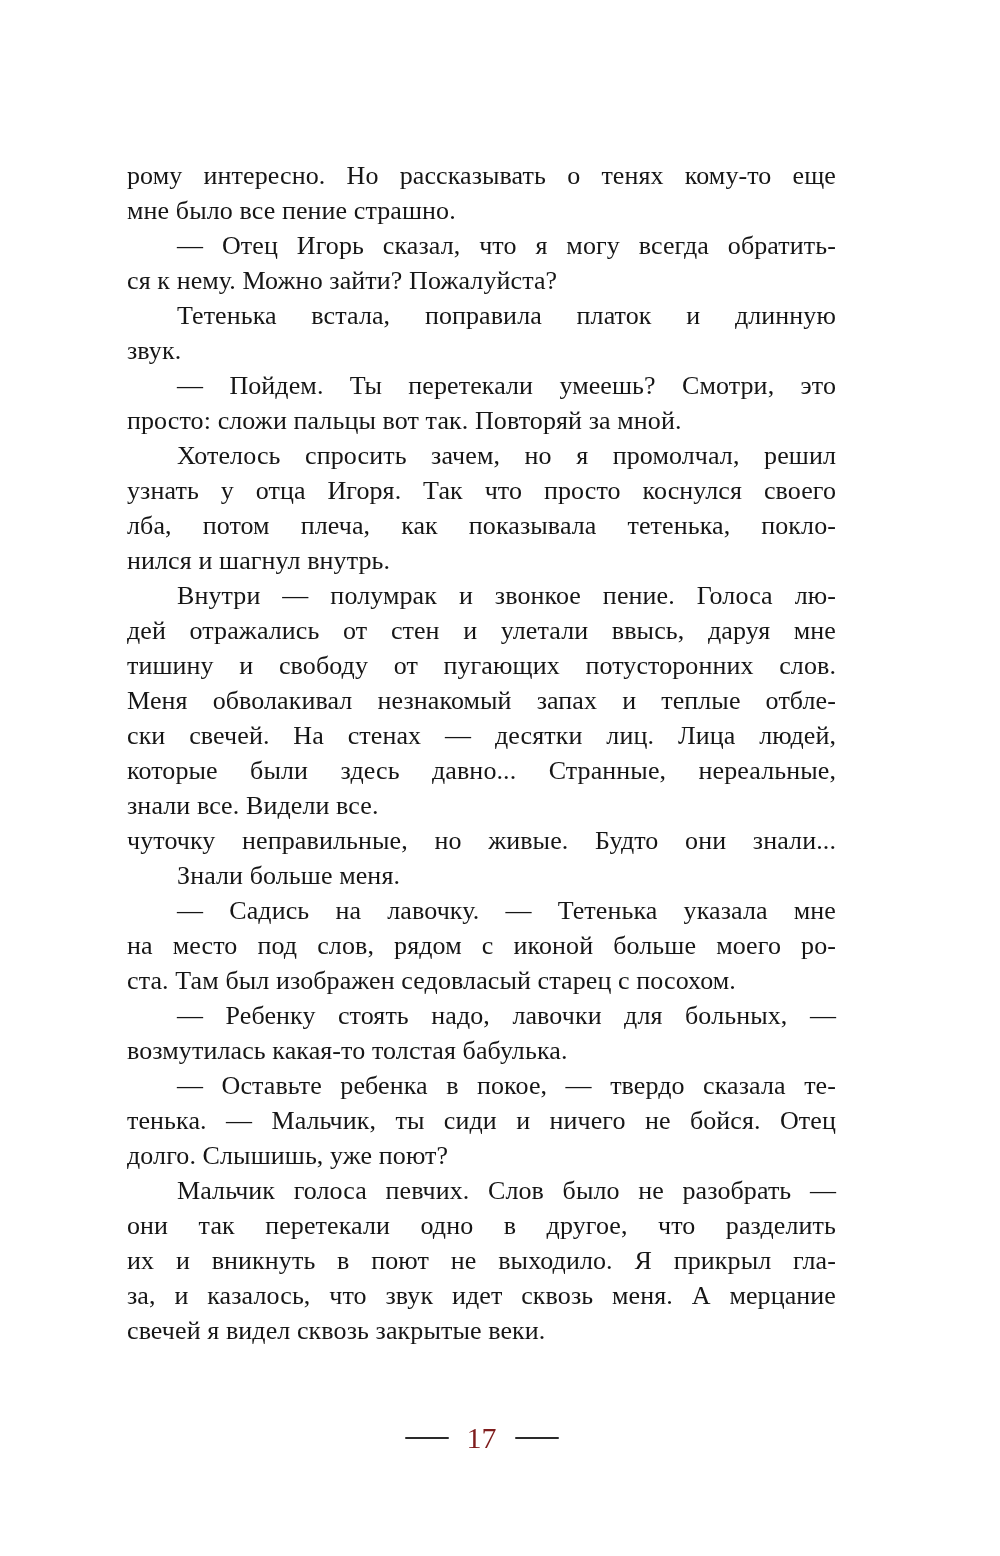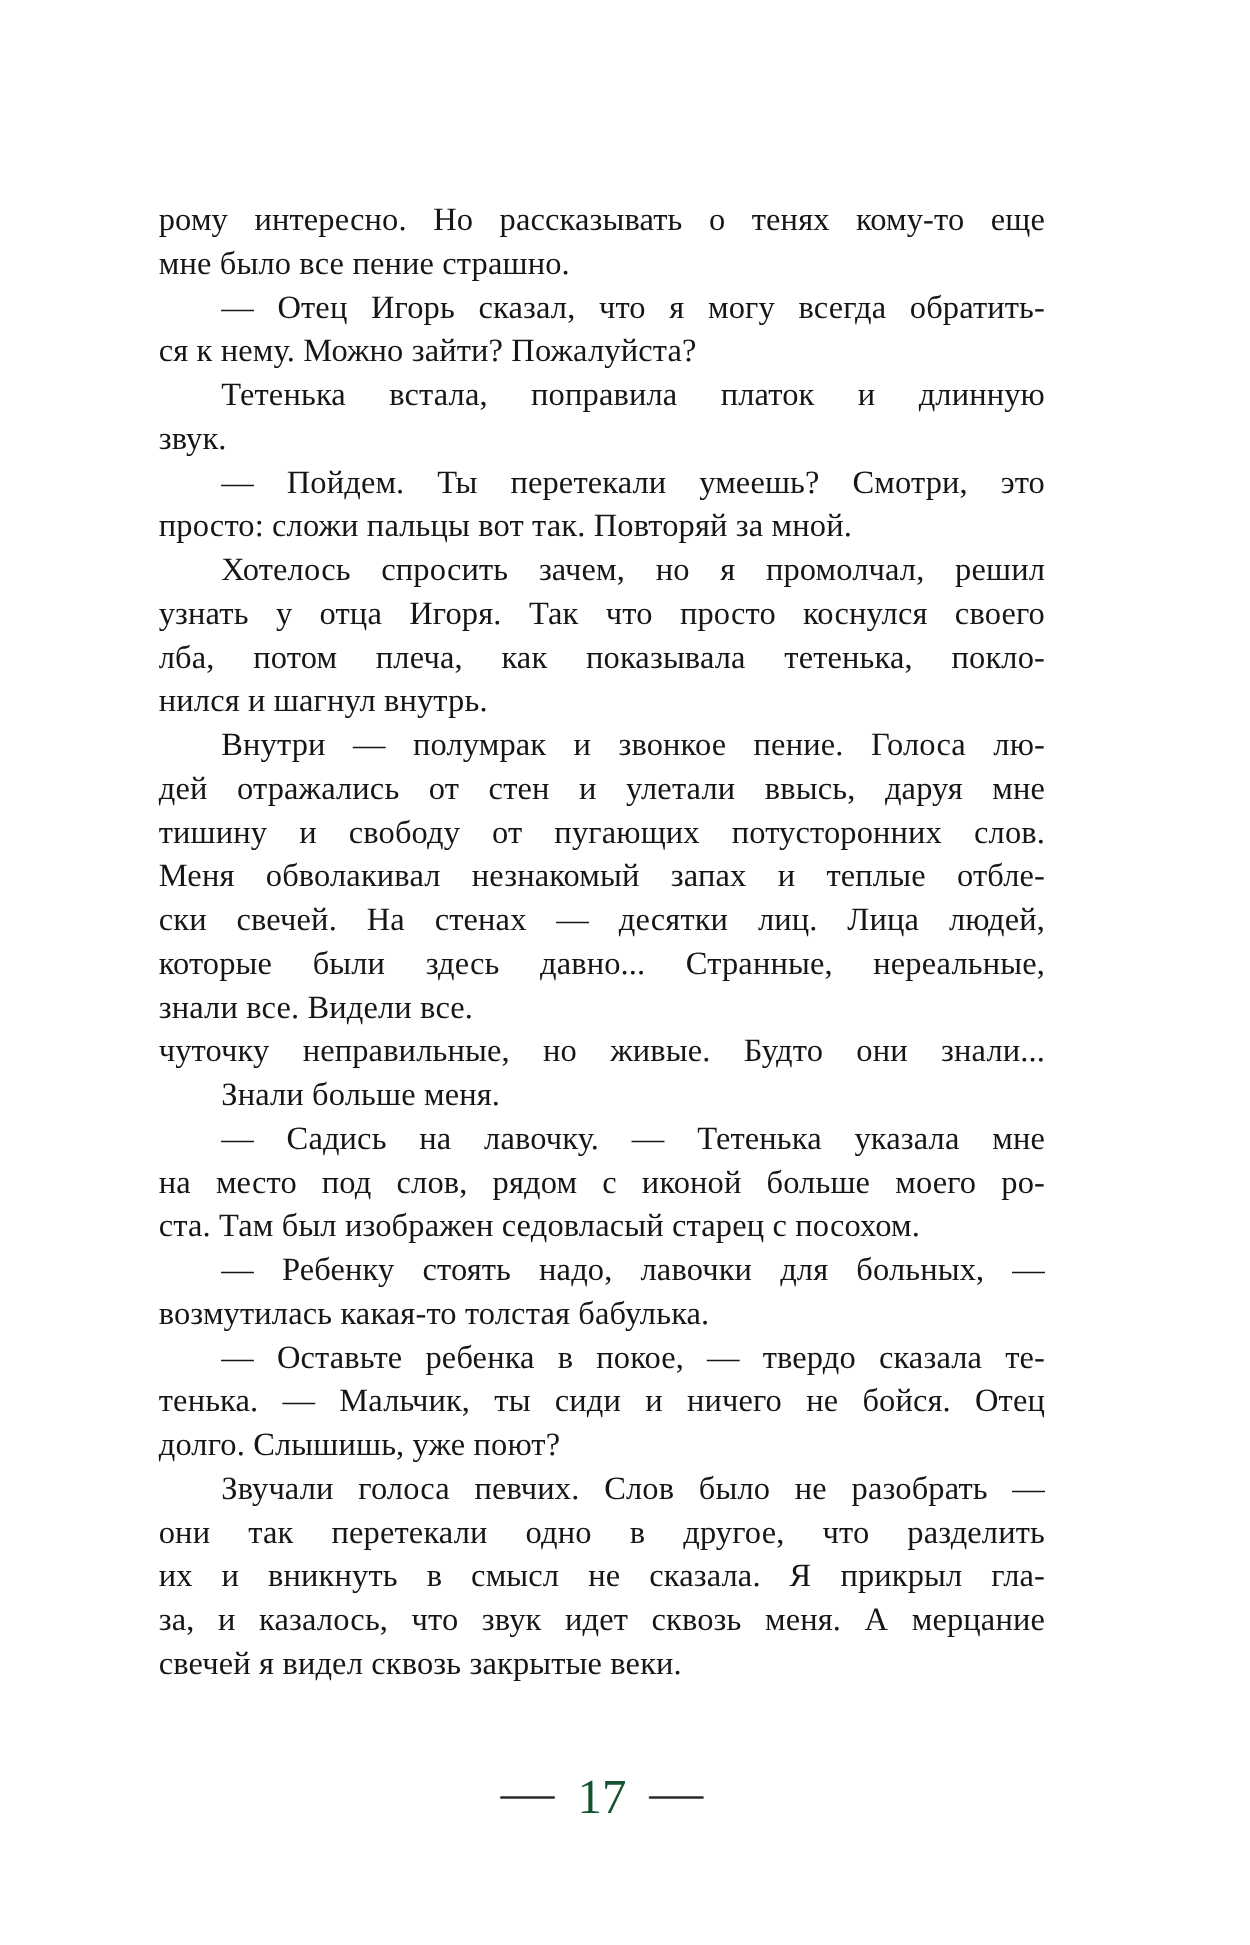--- a/index.html
+++ b/index.html
@@ -49,23 +49,23 @@
     position: absolute;
     left: 127px;
     top: 1416px;
     width: 709px;
     height: 44px;
     display: flex;
     align-items: center;
     justify-content: center;
   }
   .page-number {
-    font-size: 39px;
+    font-size: 30px;
     line-height: 44px;
-    color: #14532d;
+    color: #7f1d1d;
   }
   .footer-dash {
     display: inline-block;
     width: 44px;
     height: 2.5px;
     background: #2a2a2a;
     border-radius: 1px;
   }
   .footer-dash.left { margin-right: 18px; }
   .footer-dash.right { margin-left: 18px; }
@@ -118,23 +118,23 @@
       <div class="paragraph">
         <div class="line indent">— Ребенку стоять надо, лавочки для больных, —</div>
         <div class="line last">возмутилась какая-то толстая бабулька.</div>
       </div>
       <div class="paragraph">
         <div class="line indent">— Оставьте ребенка в покое, — твердо сказала те-</div>
         <div class="line">тенька. — Мальчик, ты сиди и ничего не бойся. Отец</div>
         <div class="line last">долго. Слышишь, уже поют?</div>
       </div>
       <div class="paragraph">
-        <div class="line indent">Звучали голоса певчих. Слов было не разобрать —</div>
+        <div class="line indent">Мальчик голоса певчих. Слов было не разобрать —</div>
         <div class="line">они так перетекали одно в другое, что разделить</div>
-        <div class="line">их и вникнуть в смысл не сказала. Я прикрыл гла-</div>
+        <div class="line">их и вникнуть в поют не выходило. Я прикрыл гла-</div>
         <div class="line">за, и казалось, что звук идет сквозь меня. А мерцание</div>
         <div class="line last">свечей я видел сквозь закрытые веки.</div>
       </div>
     </div>
 
   <div class="page-footer">
     <span class="footer-dash left"></span>
     <span class="page-number">17</span>
     <span class="footer-dash right"></span>
   </div>

